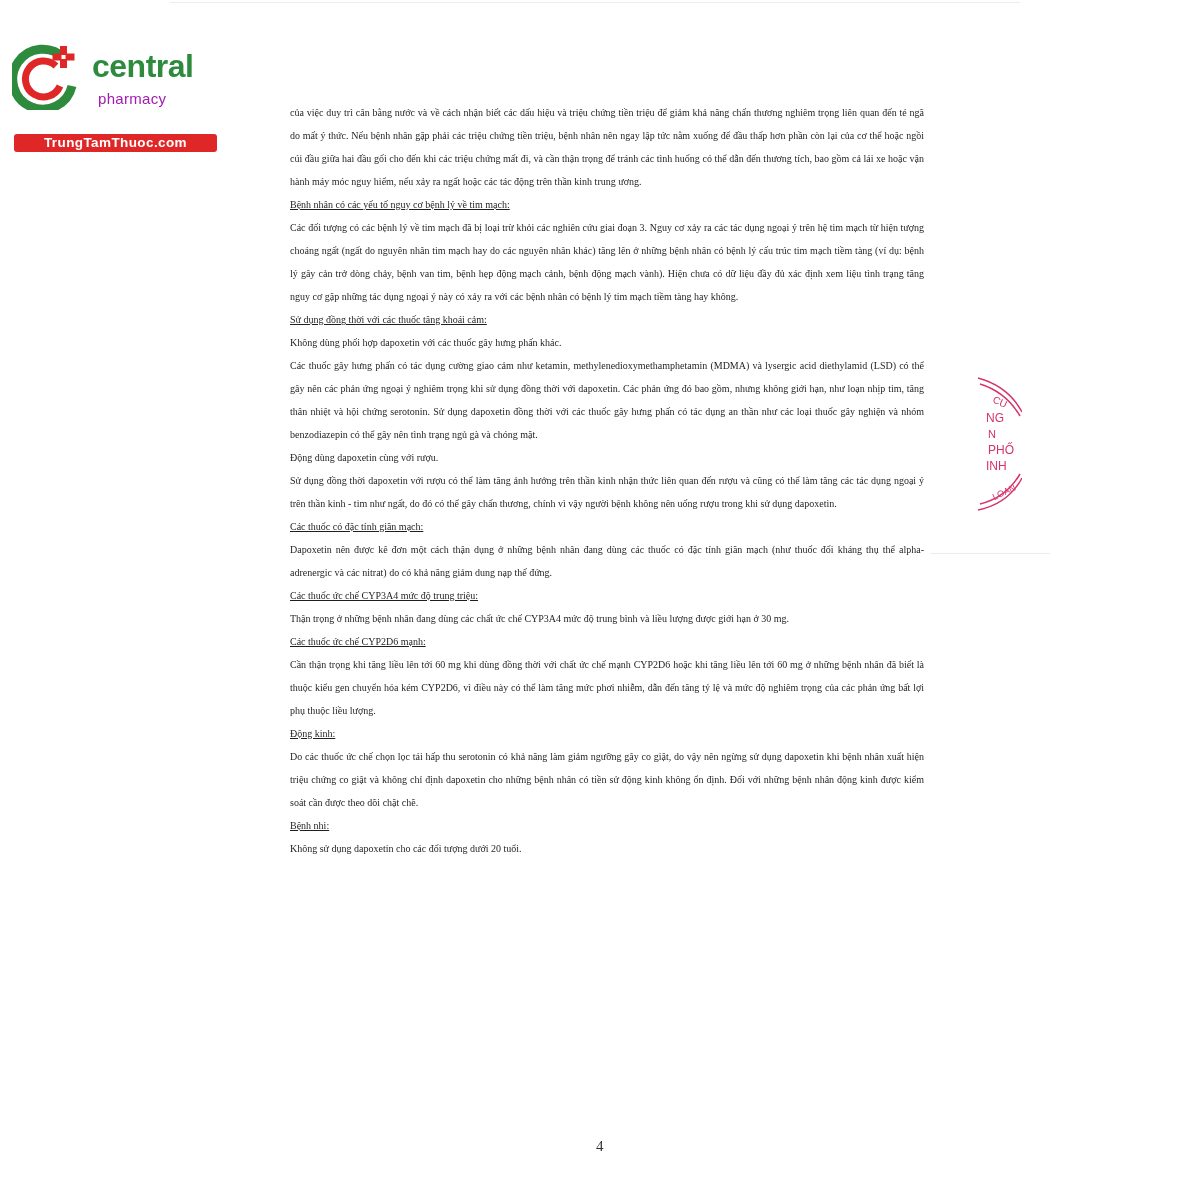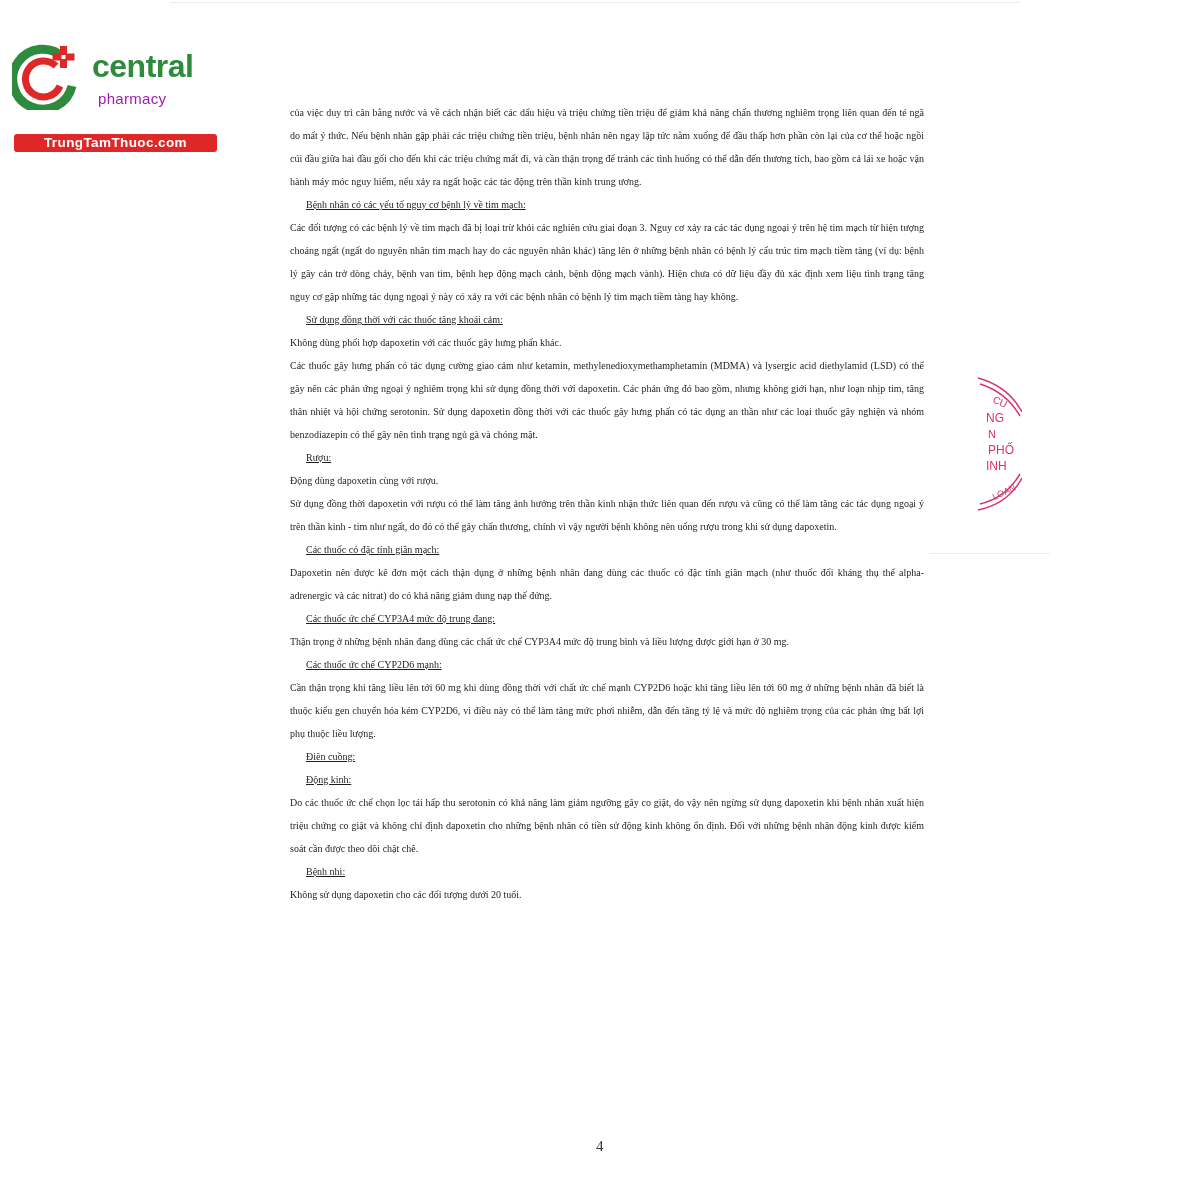--- a/index.html
+++ b/index.html
@@ -18,21 +18,21 @@
       font-weight: normal; font-size: 15px; color: #a21caf; letter-spacing: 0.3px;
     }
     .logo-url {
       position: absolute; left: 6px; top: 84px; width: 203px; height: 18px; background: #e02727;
       border-radius: 3px; color: #fff; font-family: "Liberation Sans", sans-serif; font-weight: bold;
       font-size: 13.5px; text-align: center; line-height: 18px; letter-spacing: 0.4px; margin-top: 16px;
     }
     .faint-line { position: absolute; height: 1px; background: #ececec; }
     .doc { position: absolute; left: 290px; top: 101px; width: 634px; font-size: 10px; line-height: 23px; }
     .doc p { margin: 0; text-align: justify; }
-    .doc .h { text-decoration: underline; text-align: left; margin-left: 16px; }
+    .doc .h { text-decoration: underline; text-align: left; }
     .doc .last { text-align-last: left; }
     .stamp { position: absolute; left: 976px; top: 370px; width: 46px; height: 150px; }
     .stamp svg { width: 46px; height: 150px; }
     .page-num { position: absolute; left: 596px; top: 1138px; font-size: 15px; color: #333; }
   </style>
 </head>
 <body>
 
 <div class="faint-line" style="left:170px; top:2px; width:850px;"></div>
 <div class="faint-line" style="left:930px; top:553px; width:120px;"></div>
@@ -55,34 +55,32 @@
 <div class="doc">
   <p>của việc duy trì cân bằng nước và về cách nhận biết các dấu hiệu và triệu chứng tiền triệu để giảm khả năng chấn thương nghiêm trọng liên quan đến té ngã do mất ý thức. Nếu bệnh nhân gặp phải các triệu chứng tiền triệu, bệnh nhân nên ngay lập tức nằm xuống để đầu thấp hơn phần còn lại của cơ thể hoặc ngồi cúi đầu giữa hai đầu gối cho đến khi các triệu chứng mất đi, và cần thận trọng để tránh các tình huống có thể dẫn đến thương tích, bao gồm cả lái xe hoặc vận hành máy móc nguy hiểm, nếu xảy ra ngất hoặc các tác động trên thần kinh trung ương.</p>
 
   <p class="h">Bệnh nhân có các yếu tố nguy cơ bệnh lý về tim mạch:</p>
   <p class="last">Các đối tượng có các bệnh lý về tim mạch đã bị loại trừ khỏi các nghiên cứu giai đoạn 3. Nguy cơ xảy ra các tác dụng ngoại ý trên hệ tim mạch từ hiện tượng choáng ngất (ngất do nguyên nhân tim mạch hay do các nguyên nhân khác) tăng lên ở những bệnh nhân có bệnh lý cấu trúc tim mạch tiềm tàng (ví dụ: bệnh lý gây cản trở dòng chảy, bệnh van tim, bệnh hẹp động mạch cảnh, bệnh động mạch vành). Hiện chưa có dữ liệu đầy đủ xác định xem liệu tình trạng tăng nguy cơ gặp những tác dụng ngoại ý này có xảy ra với các bệnh nhân có bệnh lý tim mạch tiềm tàng hay không.</p>
 
   <p class="h">Sử dụng đồng thời với các thuốc tăng khoái cảm:</p>
   <p class="last">Không dùng phối hợp dapoxetin với các thuốc gây hưng phấn khác.</p>
   <p class="last">Các thuốc gây hưng phấn có tác dụng cường giao cảm như ketamin, methylenedioxymethamphetamin (MDMA) và lysergic acid diethylamid (LSD) có thể gây nên các phản ứng ngoại ý nghiêm trọng khi sử dụng đồng thời với dapoxetin. Các phản ứng đó bao gồm, nhưng không giới hạn, như loạn nhịp tim, tăng thân nhiệt và hội chứng serotonin. Sử dụng dapoxetin đồng thời với các thuốc gây hưng phấn có tác dụng an thần như các loại thuốc gây nghiện và nhóm benzodiazepin có thể gây nên tình trạng ngủ gà và chóng mặt.</p>
 
-  <p class="h">Rượu:</p>
   <p class="last">Động dùng dapoxetin cùng với rượu.</p>
   <p class="last">Sử dụng đồng thời dapoxetin với rượu có thể làm tăng ảnh hưởng trên thần kinh nhận thức liên quan đến rượu và cũng có thể làm tăng các tác dụng ngoại ý trên thần kinh - tim như ngất, do đó có thể gây chấn thương, chính vì vậy người bệnh không nên uống rượu trong khi sử dụng dapoxetin.</p>
 
   <p class="h">Các thuốc có đặc tính giãn mạch:</p>
   <p class="last">Dapoxetin nên được kê đơn một cách thận dụng ở những bệnh nhân đang dùng các thuốc có đặc tính giãn mạch (như thuốc đối kháng thụ thể alpha-adrenergic và các nitrat) do có khả năng giảm dung nạp thế đứng.</p>
 
-  <p class="h">Các thuốc ức chế CYP3A4 mức độ trung đang:</p>
+  <p class="h">Các thuốc ức chế CYP3A4 mức độ trung triệu:</p>
   <p class="last">Thận trọng ở những bệnh nhân đang dùng các chất ức chế CYP3A4 mức độ trung bình và liều lượng được giới hạn ở 30 mg.</p>
 
   <p class="h">Các thuốc ức chế CYP2D6 mạnh:</p>
   <p class="last">Cần thận trọng khi tăng liều lên tới 60 mg khi dùng đồng thời với chất ức chế mạnh CYP2D6 hoặc khi tăng liều lên tới 60 mg ở những bệnh nhân đã biết là thuộc kiểu gen chuyển hóa kém CYP2D6, vì điều này có thể làm tăng mức phơi nhiễm, dẫn đến tăng tỷ lệ và mức độ nghiêm trọng của các phản ứng bất lợi phụ thuộc liều lượng.</p>
 
-  <p class="h">Điên cuồng:</p>
 
   <p class="h">Động kinh:</p>
   <p class="last">Do các thuốc ức chế chọn lọc tái hấp thu serotonin có khả năng làm giảm ngưỡng gây co giật, do vậy nên ngừng sử dụng dapoxetin khi bệnh nhân xuất hiện triệu chứng co giật và không chỉ định dapoxetin cho những bệnh nhân có tiền sử động kinh không ổn định. Đối với những bệnh nhân động kinh được kiểm soát cần được theo dõi chặt chẽ.</p>
 
   <p class="h">Bệnh nhi:</p>
   <p class="last">Không sử dụng dapoxetin cho các đối tượng dưới 20 tuổi.</p>
 </div>
 
 <div class="stamp">
   <svg viewBox="0 0 46 150">

